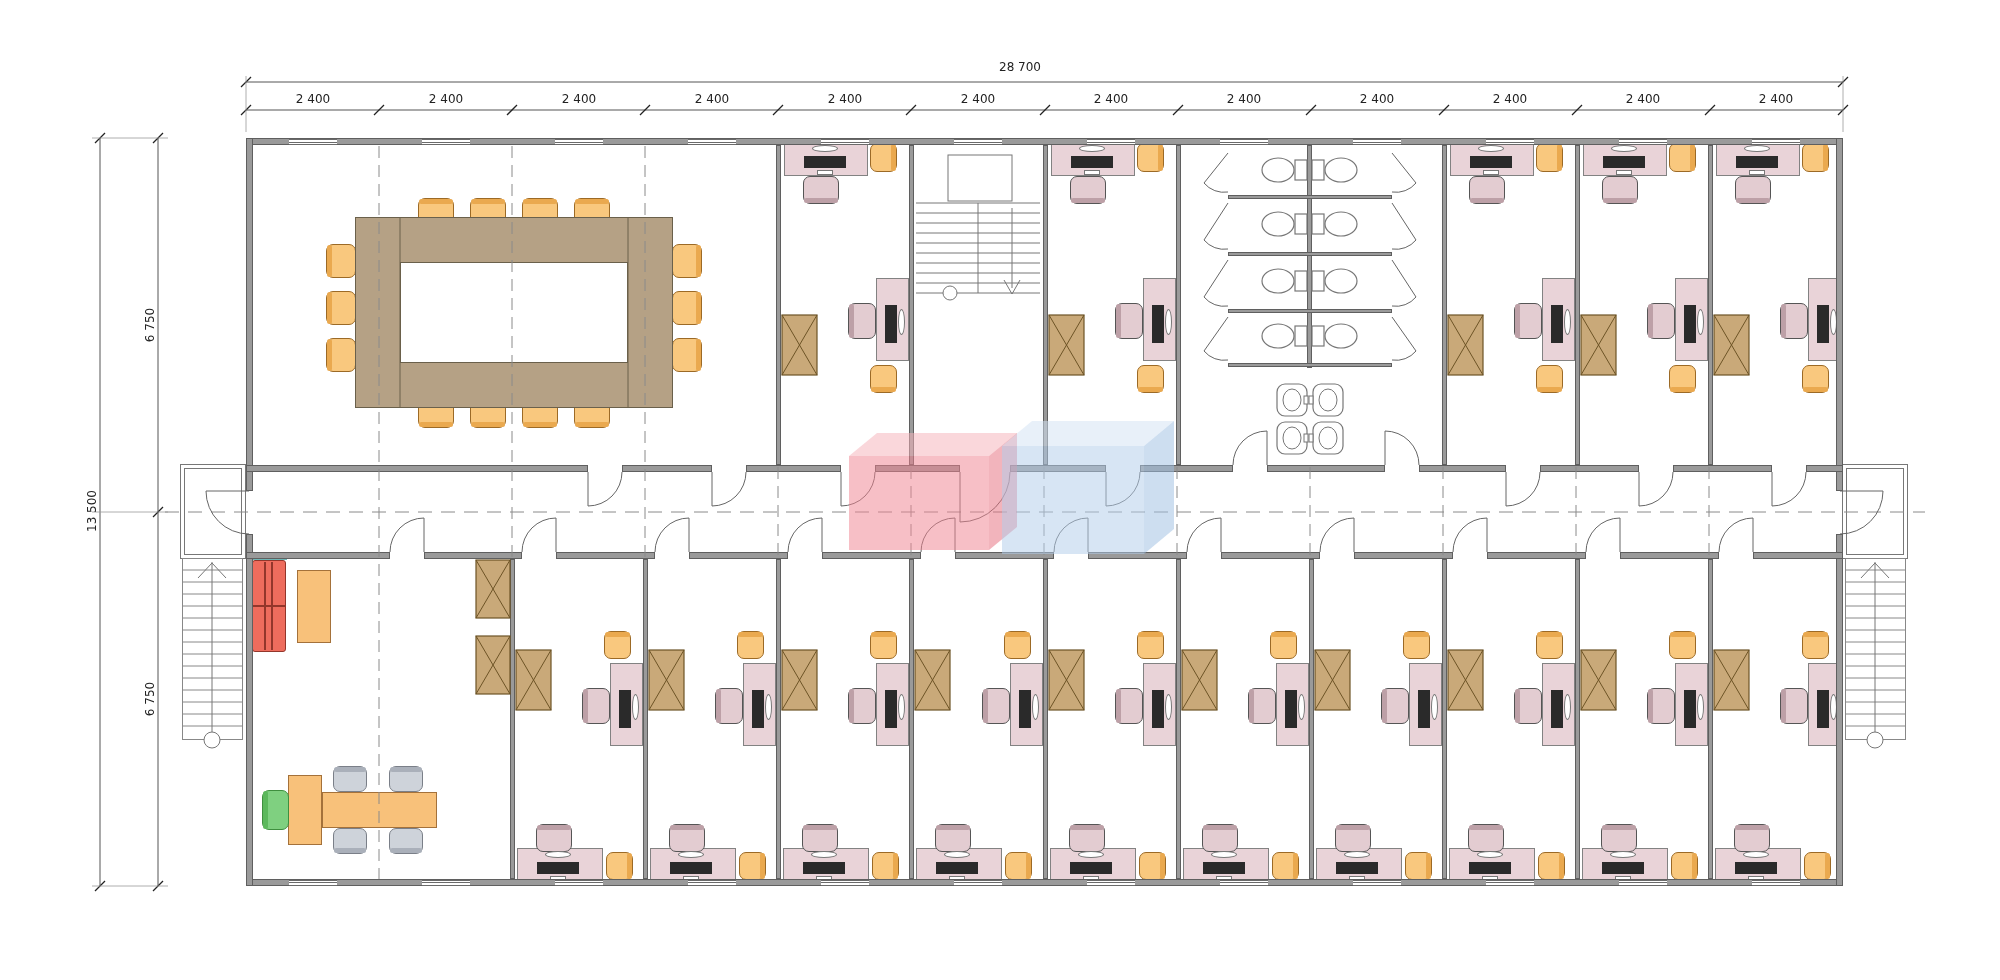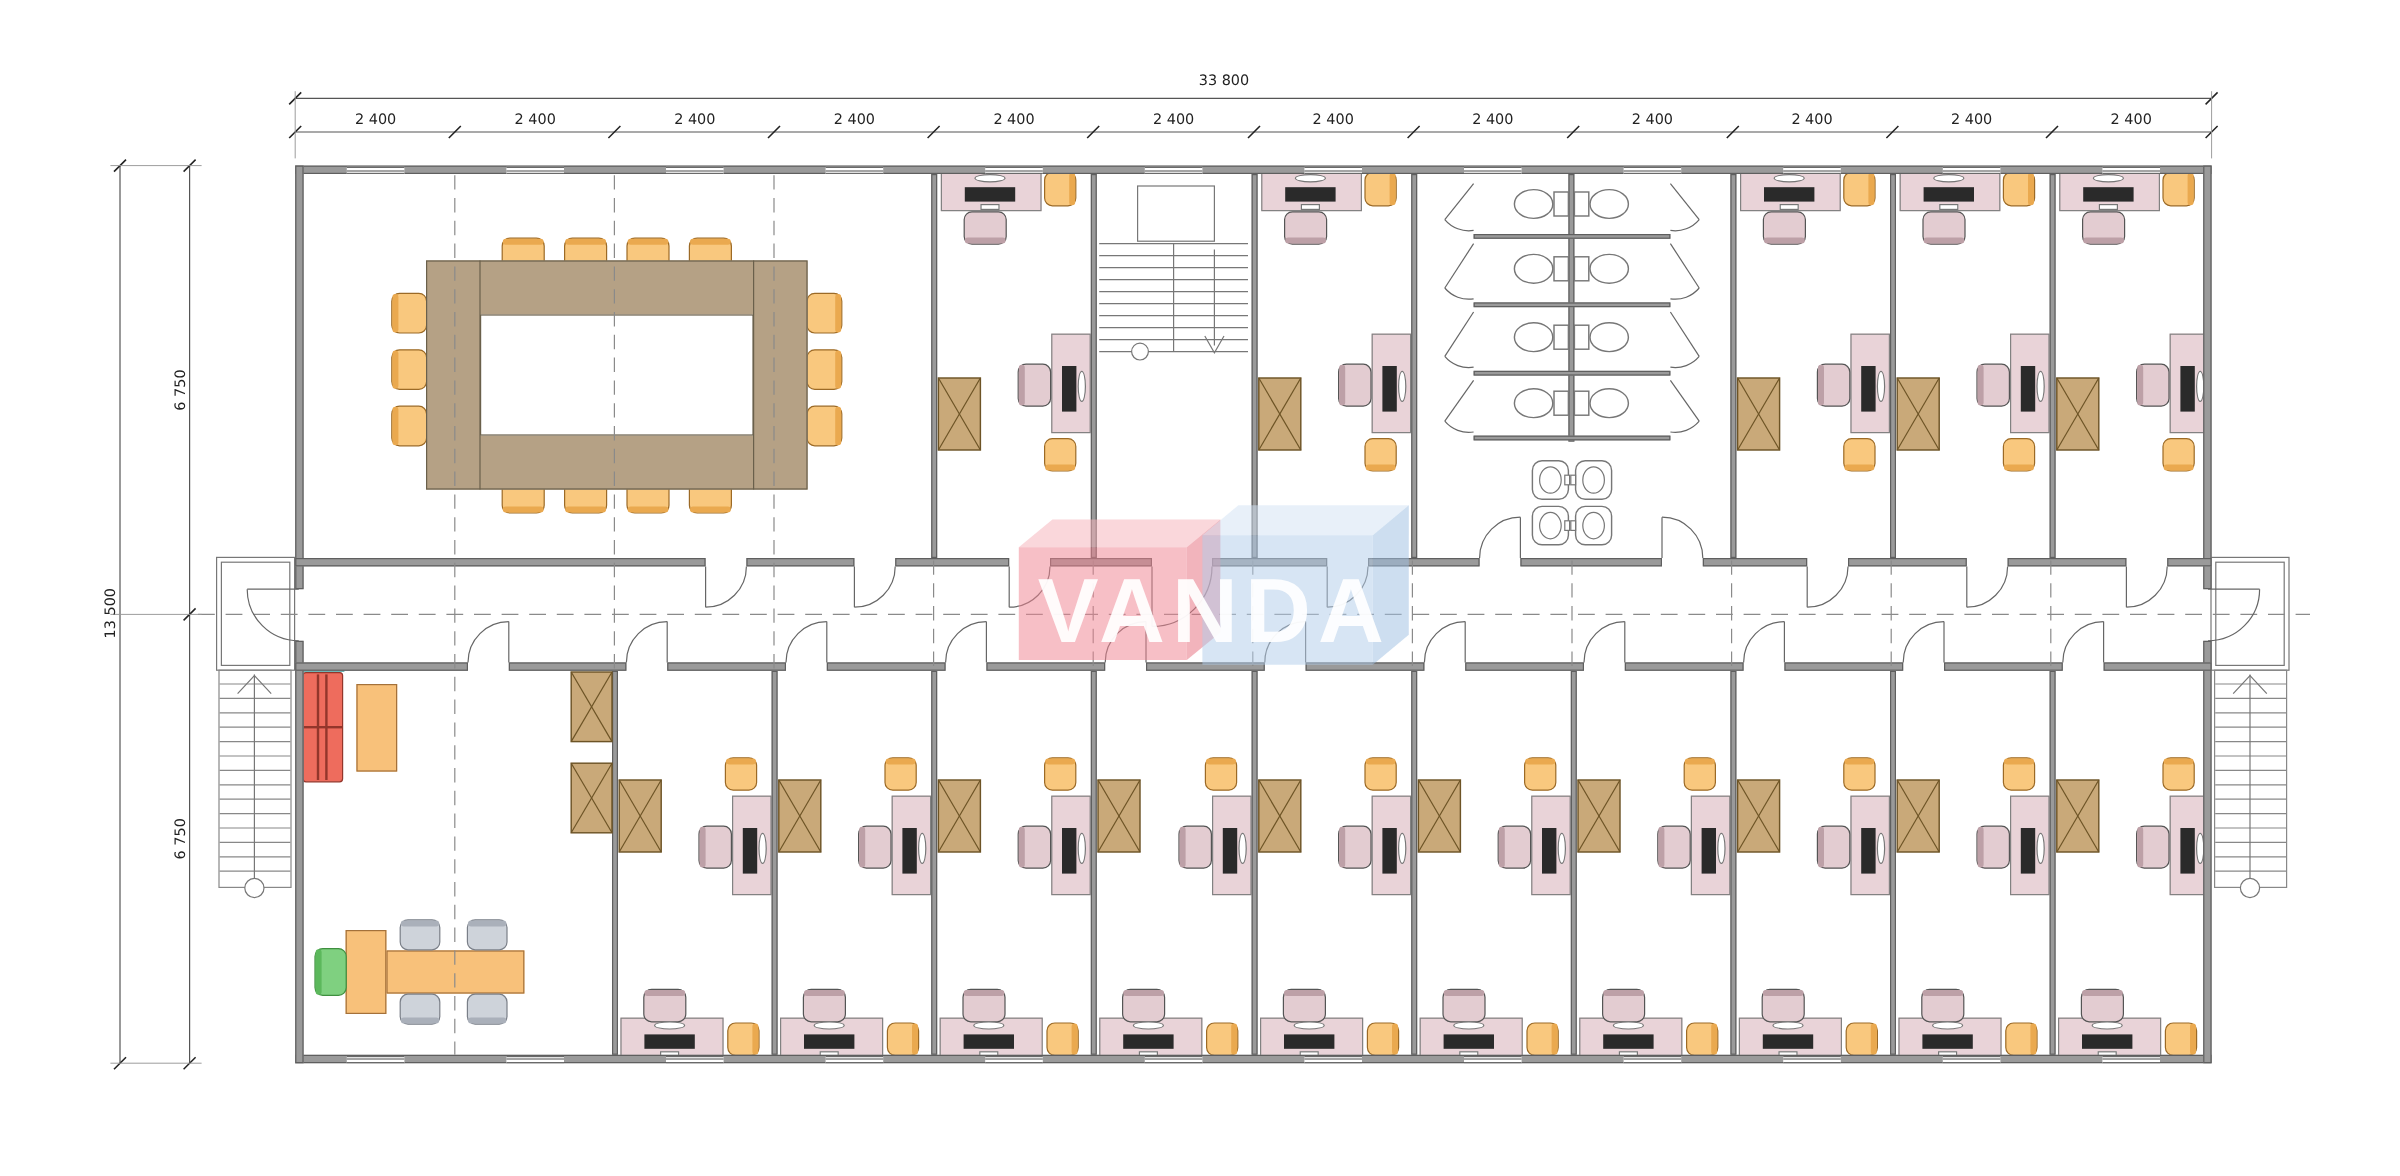--- a/index.html
+++ b/index.html
@@ -255,23 +255,22 @@
       <line x1="92" y1="886" x2="168" y2="886" stroke="#999" stroke-width="0.8"></line>
     </svg>
   <svg id="wmsvg">
       <polygon points="849,456 989,456 1017,433 877,433" fill="#f6b3ba" fill-opacity="0.52"></polygon>
       <polygon points="989,456 1017,433 1017,527 989,550" fill="#e6707e" fill-opacity="0.52"></polygon>
       <polygon points="849,456 989,456 989,550 849,550" fill="#ef8591" fill-opacity="0.52"></polygon>
       <polygon points="1002,446 1144,446 1174,421 1032,421" fill="#d3e3f4" fill-opacity="0.52"></polygon>
       <polygon points="1144,446 1174,421 1174,529 1144,554" fill="#9fc0e2" fill-opacity="0.52"></polygon>
       <polygon points="1002,446 1144,446 1144,554 1002,554" fill="#b3cde9" fill-opacity="0.52"></polygon>
     </svg>
-  <div id="wmtext">VANDA</div>
 
-  <div class="dim" style="left:980px;top:60px;width:80px">33 800</div>
+  <div class="dim" style="left:980px;top:60px;width:80px">28 700</div>
   <div class="dim vdim" style="left:62px;top:504px;width:60px">13 500</div>
   <div class="dim vdim" style="left:120px;top:318px;width:60px">6 750</div>
   <div class="dim vdim" style="left:120px;top:692px;width:60px">6 750</div>
 <div class="abs" style="left: 246px; top: 138px; width: 1597px; height: 7px; background: rgb(154, 154, 154); border: 1px solid rgb(95, 95, 95); z-index: 4;"></div>
     <div class="abs" style="left: 246px; top: 879px; width: 1597px; height: 7px; background: rgb(154, 154, 154); border: 1px solid rgb(95, 95, 95); z-index: 4;"></div>
     <div class="abs" style="left: 246px; top: 138px; width: 7px; height: 353px; background: rgb(154, 154, 154); border: 1px solid rgb(95, 95, 95); z-index: 4;"></div>
     <div class="abs" style="left: 246px; top: 534px; width: 7px; height: 352px; background: rgb(154, 154, 154); border: 1px solid rgb(95, 95, 95); z-index: 4;"></div>
     <div class="abs" style="left: 1836px; top: 138px; width: 7px; height: 353px; background: rgb(154, 154, 154); border: 1px solid rgb(95, 95, 95); z-index: 4;"></div>
     <div class="abs" style="left: 1836px; top: 534px; width: 7px; height: 352px; background: rgb(154, 154, 154); border: 1px solid rgb(95, 95, 95); z-index: 4;"></div>
     <div class="abs" style="left: 246px; top: 465px; width: 342px; height: 7px; background: rgb(154, 154, 154); border: 1px solid rgb(95, 95, 95); z-index: 4;"></div>

